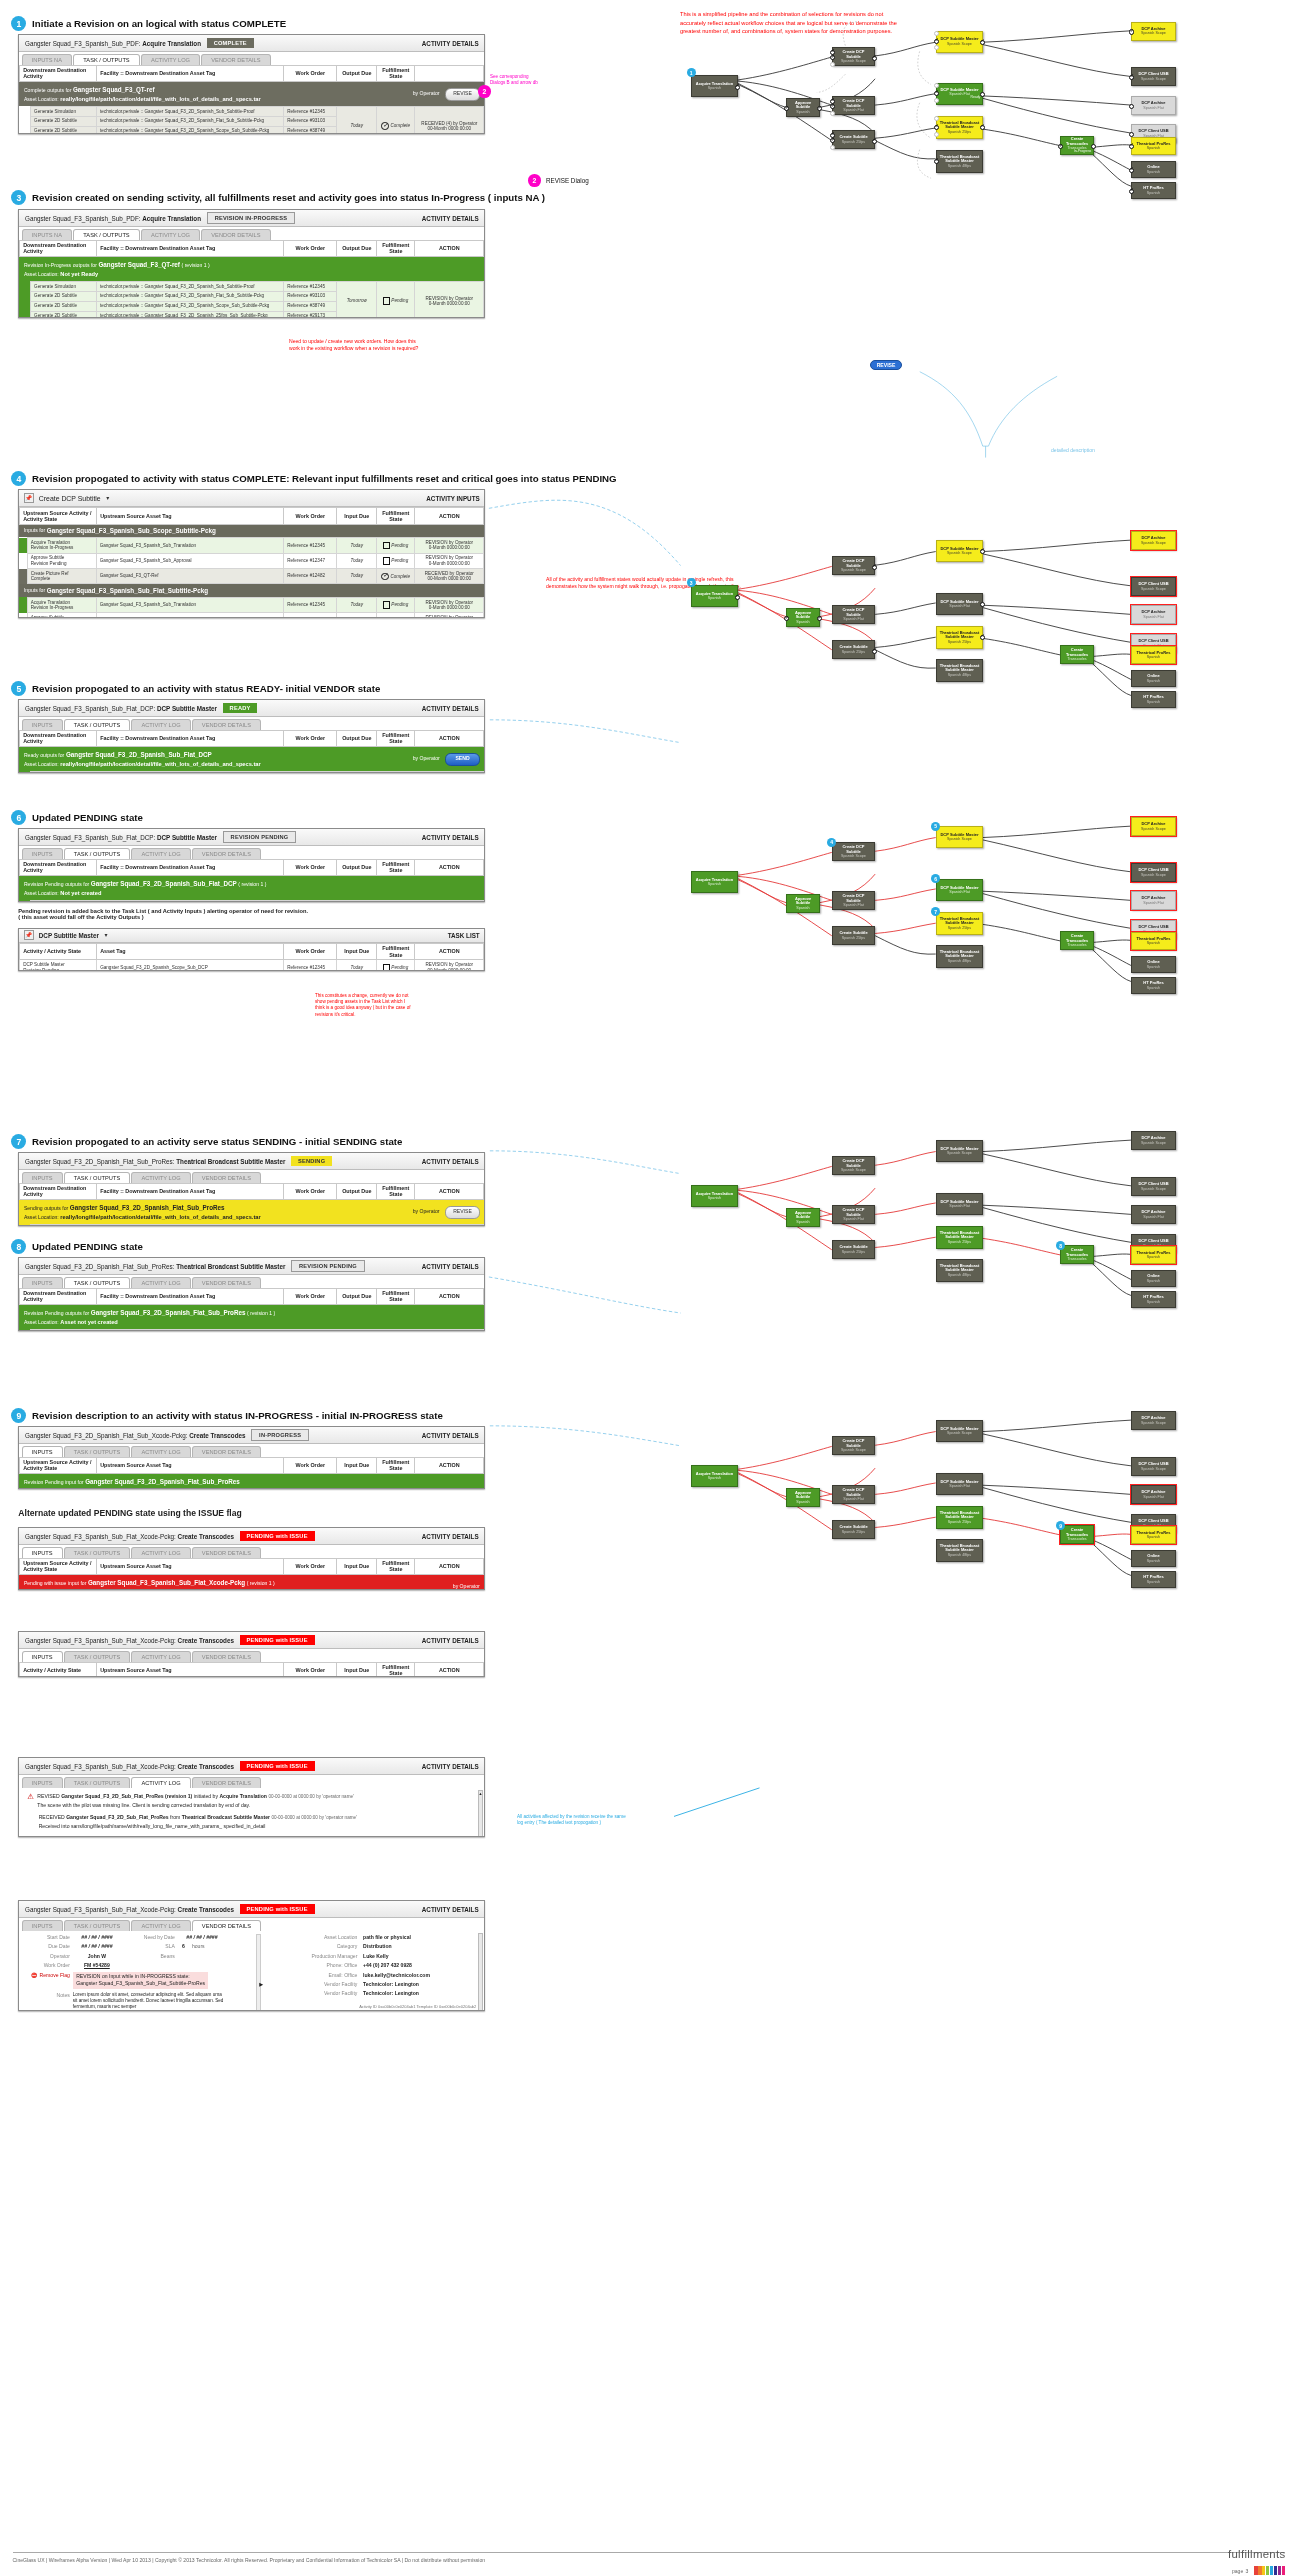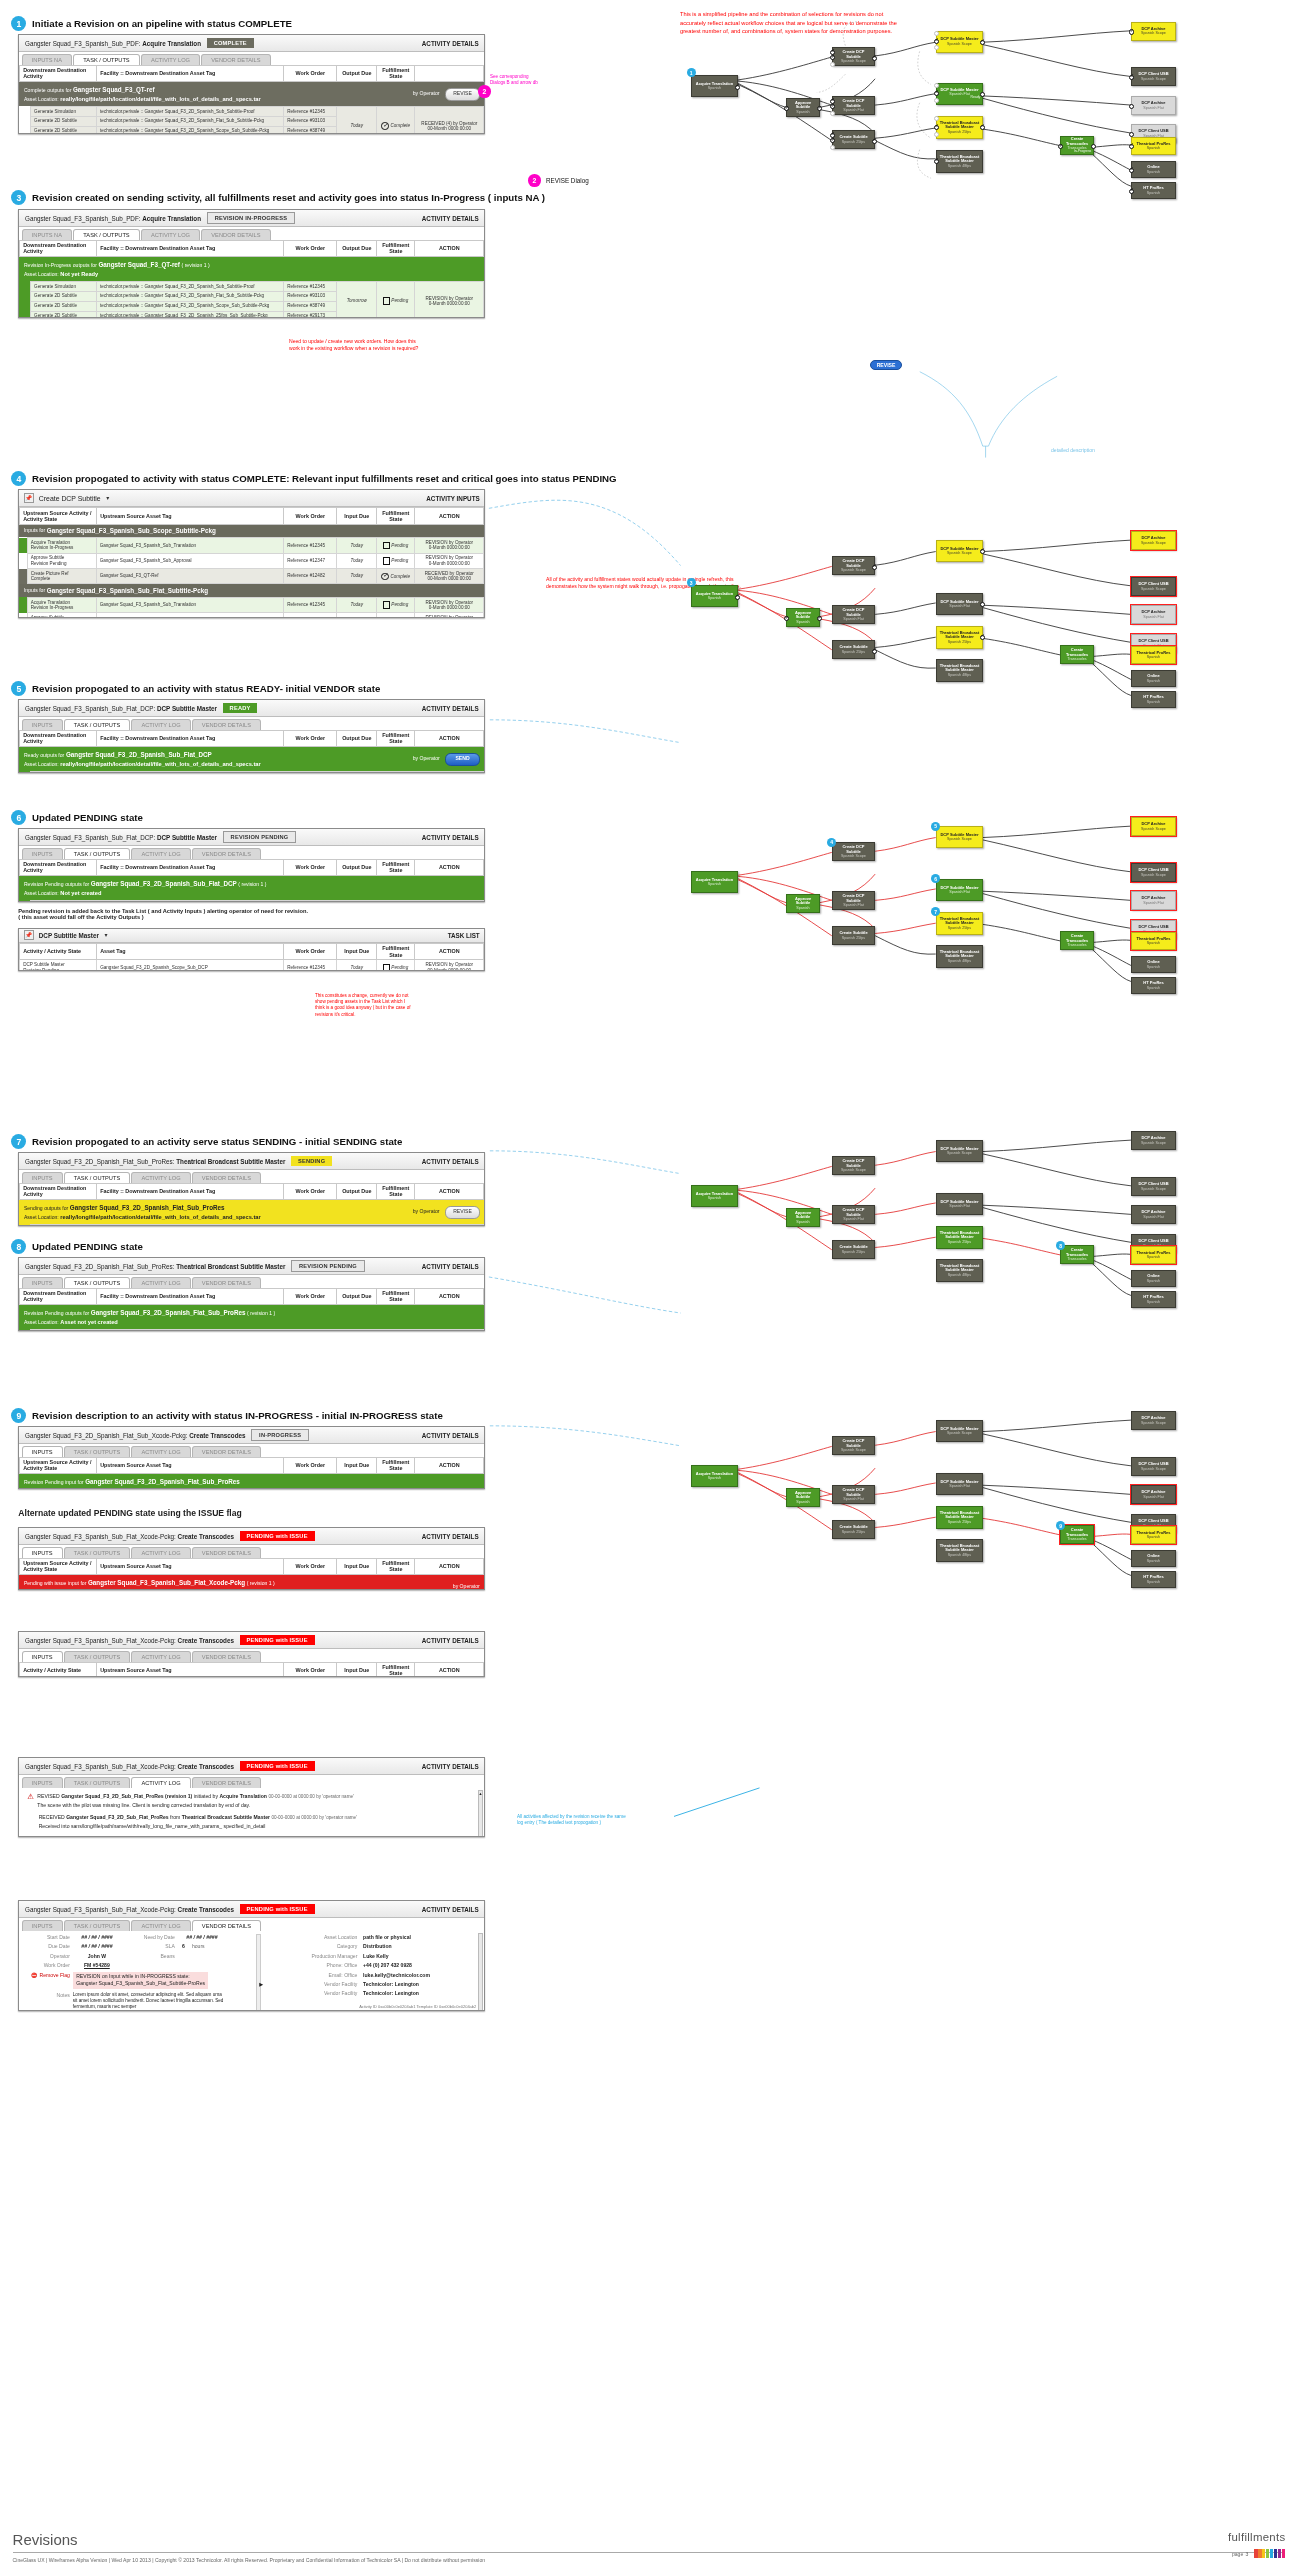--- a/index.html
+++ b/index.html
@@ -180,21 +180,21 @@
   .swatches { display:inline-flex; gap:0.6px; vertical-align:middle; margin-left:3.4px;}
   .swatches i { display:block; width:3.4px; height:9.1px; }
 </style>
 </head>
 <body>
 
 <div class="page">
 
   <div class="step" style="left:11.4px; top:16px;">
     <div class="step-badge">1</div>
-    <div class="step-title">Initiate a Revision on an pipeline with status COMPLETE</div>
+    <div class="step-title">Initiate a Revision on an logical with status COMPLETE</div>
   </div>
 
   <div class="panel" style="left:18.3px; top:34px; width:467px; height:100px;">
     <div class="panel-head">
       <div class="panel-title"><span>Gangster Squad_F3_Spanish_Sub_PDF: </span><b>Acquire Translation</b></div>
       <div class="status-chip chip-complete">COMPLETE</div>
       <div class="panel-head-right">ACTIVITY DETAILS</div>
     </div>
     <div class="tabs">
       <div class="tab">INPUTS NA</div>
@@ -1682,21 +1682,20 @@
       <path d="M5,5 C150,30 250,55 340,68"></path>
     </g>
   </svg>
   <svg style="position:absolute; left:674px; top:1782px;" width="114" height="46" viewBox="0 0 200 80">
     <g stroke="#29ABE2" stroke-width="1.6" fill="none">
       <path d="M0,60 L150,10"></path>
     </g>
   </svg>
 
   <div class="footer">
-    <div class="footer-title">Revisions</div>
     <div class="footer-rule"></div>
     <div class="footer-legal">CineGlass UX | Wireframes Alpha Version | Wed Apr 10 2013 | Copyright © 2013 Technicolor. All rights Reserved. Proprietary and Confidential Information of Technicolor SA | Do not distribute without permission</div>
     <div class="footer-right">
       <div class="brand">fulfillments</div>
       <div style="margin-top:5.7px; display:flex; align-items:center; justify-content:flex-end; gap:2.3px;">
         <span class="page-no">page</span>
         <span class="page-no">3</span>
         <span class="swatches">
           <i style="background:#e8423a"></i>
             <i style="background:#f07c2d"></i>

